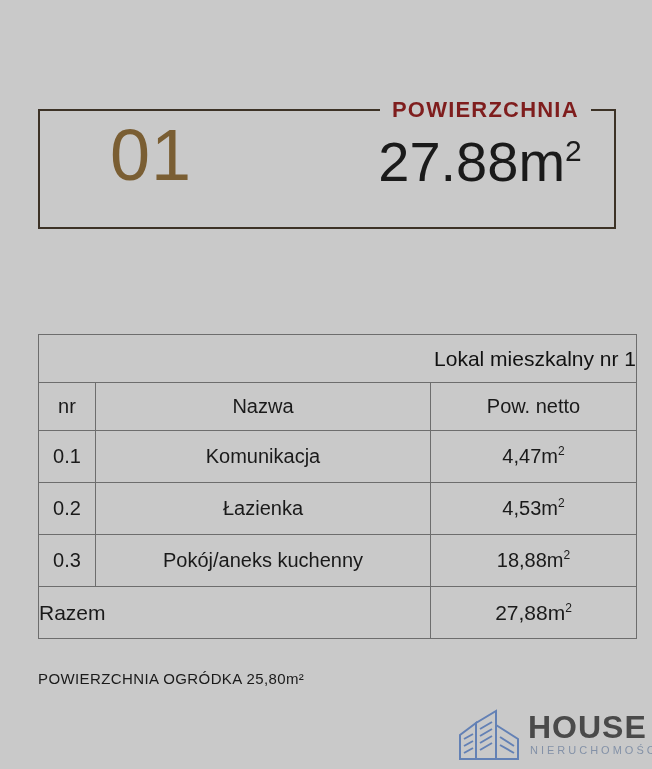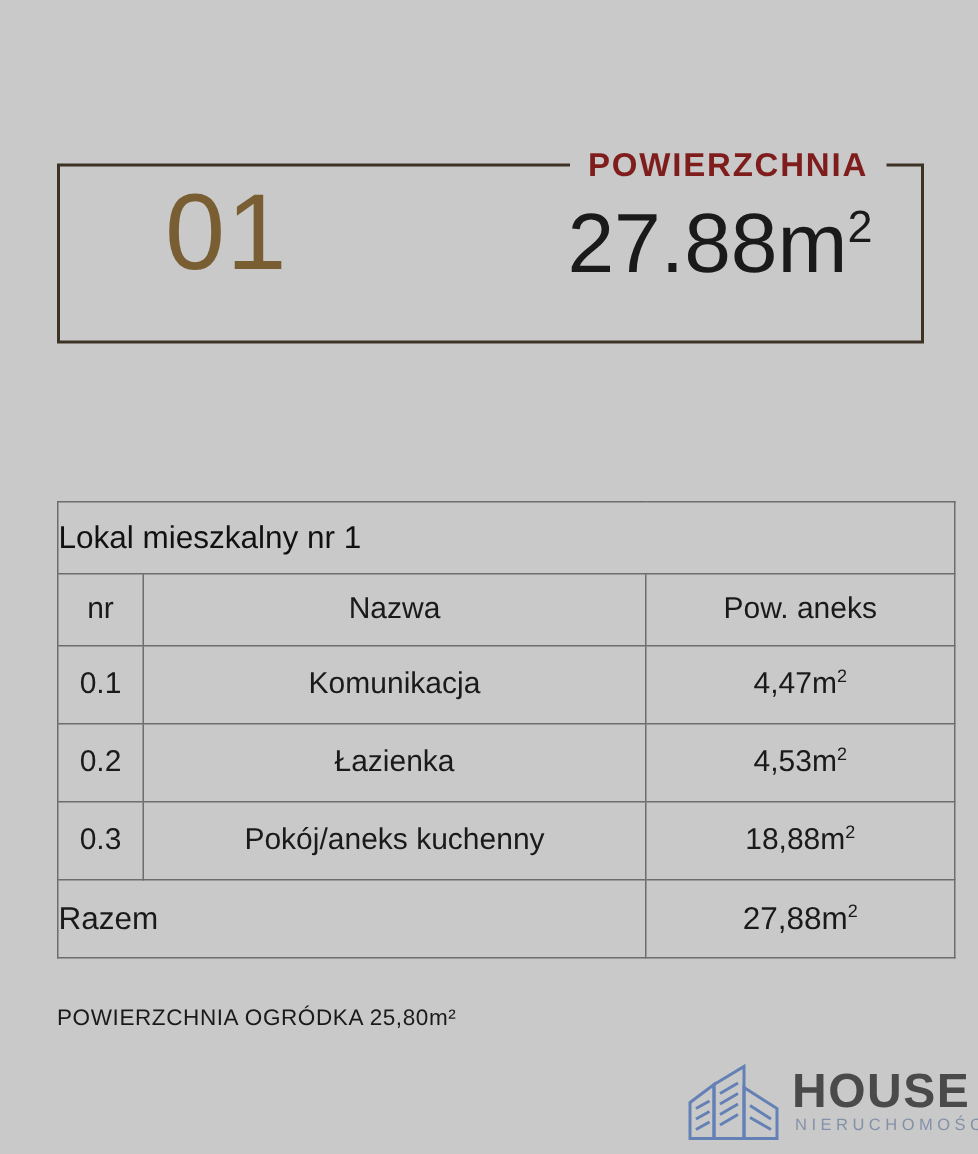--- a/index.html
+++ b/index.html
@@ -95,21 +95,21 @@
     border-collapse: collapse;
     table-layout: fixed;
   }
   table.spec td, table.spec th {
     border: 1px solid #6d6d6d;
     padding: 0;
     font-weight: 400;
   }
   .tbl-title {
     height: 47px;
-    text-align: left;
+    text-align: right;
     font-size: 21px;
     font-weight: bold;
     color: #111;
   }
   .col-nr { width: 57px; }
   .col-name { width: 335px; }
   .col-area { width: 206px; }
 
   .head-row td {
     height: 47px;
@@ -206,21 +206,21 @@
       <col class="col-name">
       <col class="col-area">
     </colgroup>
     <tbody>
       <tr>
         <td class="tbl-title" colspan="3">Lokal mieszkalny nr 1</td>
       </tr>
       <tr class="head-row">
         <td>nr</td>
         <td>Nazwa</td>
-        <td>Pow. aneks</td>
+        <td>Pow. netto</td>
       </tr>
       <tr class="data-row">
         <td class="cell-nr">0.1</td>
         <td class="cell-name">Komunikacja</td>
         <td class="cell-area"><span>4,47m</span><sup class="m2">2</sup></td>
       </tr>
       <tr class="data-row">
         <td class="cell-nr">0.2</td>
         <td class="cell-name">Łazienka</td>
         <td class="cell-area"><span>4,53m</span><sup class="m2">2</sup></td>

